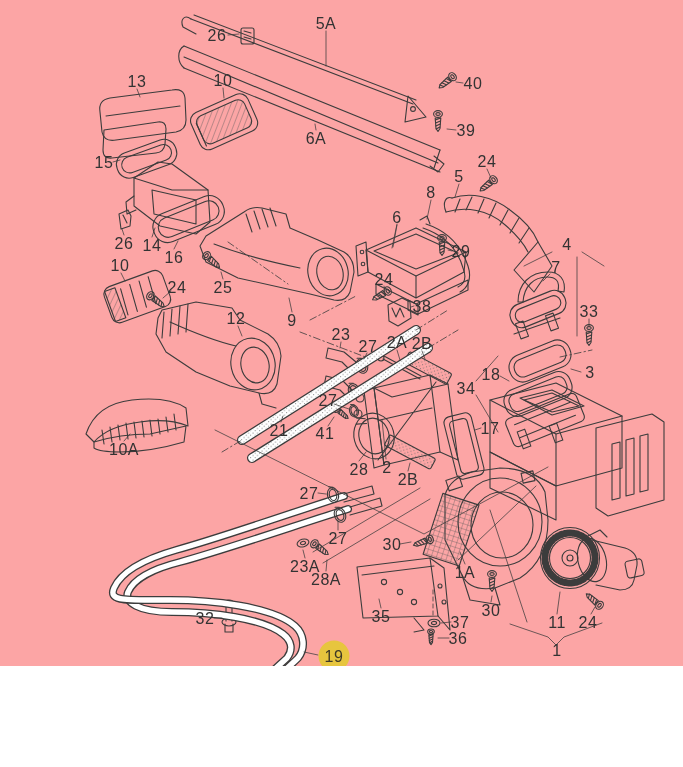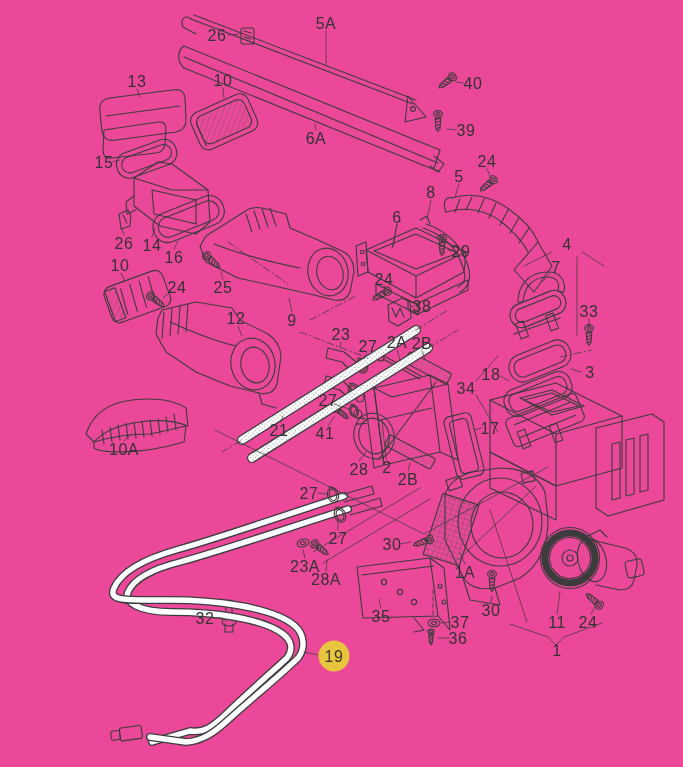--- a/index.html
+++ b/index.html
@@ -1,16 +1,16 @@
 <!DOCTYPE html>
 <html><head>
 <meta charset="utf-8">
 <style>
   html,body{margin:0;padding:0;background:#ffffff;}
-  #stage{position:relative;width:683px;height:767px;background:#ec4899;overflow:hidden;
+  #stage{position:relative;width:683px;height:666px;background:#fca5a5;overflow:hidden;
          font-family:"Liberation Sans", sans-serif;text-decoration:underline;}
   svg{display:block}
   svg .ln, svg path, svg rect, svg ellipse, svg circle, svg line, svg polyline, svg polygon{
     fill:none;stroke:#3c3c3c;stroke-width:1.1;stroke-linejoin:round;stroke-linecap:round;
     vector-effect:non-scaling-stroke;}
   svg .thin{stroke-width:0.75;}
   svg .dashdot{stroke-width:0.8;stroke-dasharray:7 3 1.5 3;}
   svg .dashed{stroke-width:0.8;stroke-dasharray:4 3;}
   svg .tube-dark{stroke-width:8;}
   svg .tube-white{stroke:#ffffff;stroke-width:5.4;}

